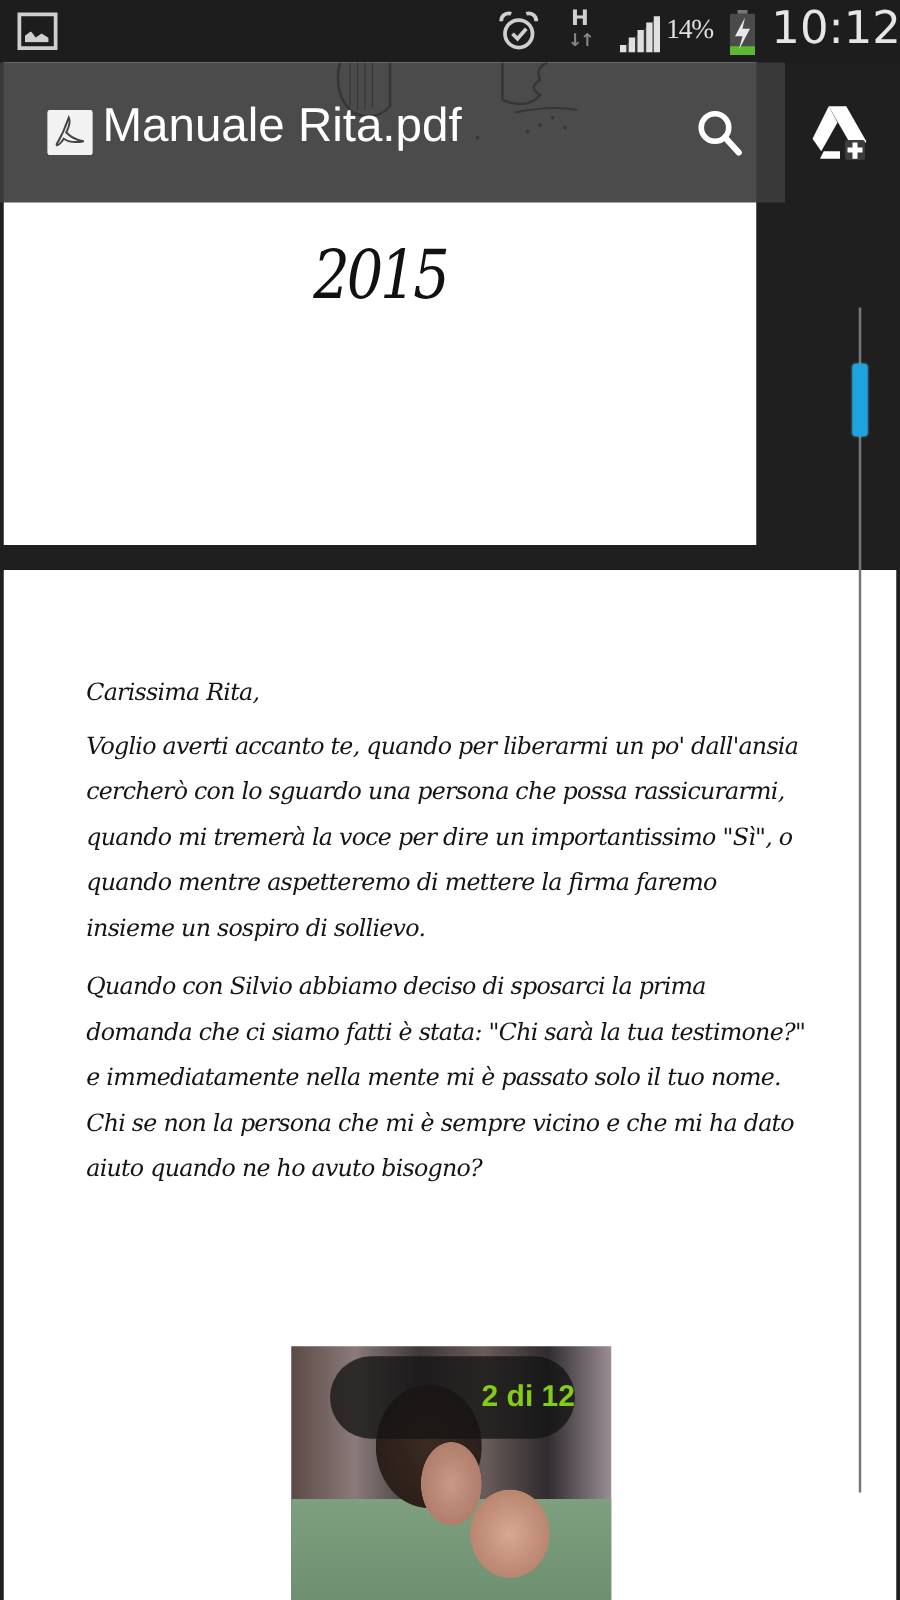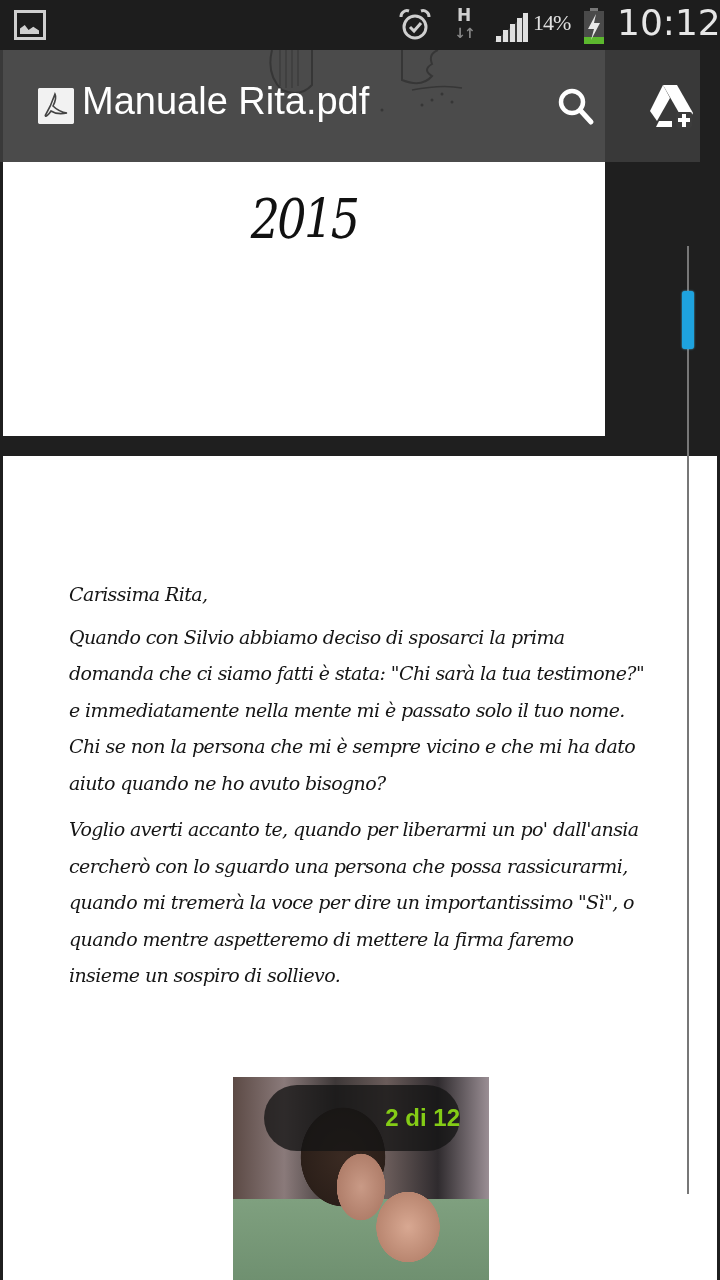--- a/index.html
+++ b/index.html
@@ -17,36 +17,36 @@
   .status-bar .clock { position: absolute; left: 617px; top: 2px; font-size: 36px; color: #e6e6e6; letter-spacing: 0px; }
 
   .viewer { position: absolute; left: 0; top: 50px; width: 720px; height: 1230px; background: #1f1f1f; }
 
   .page1 { position: absolute; left: 3px; top: 0px; width: 602px; height: 386px; background: #ffffff; }
   .page1 .year { position: absolute; left: 0; right: 0; top: 138px; text-align: center; font-family: "DejaVu Serif", serif; font-style: italic; font-size: 54px; color: #111; letter-spacing: -3px; transform: scaleX(0.85); }
 
   .page2 { position: absolute; left: 3px; top: 406px; width: 714px; height: 824px; background: #ffffff; }
   .letter { position: absolute; left: 66px; top: 80px; width: 580px; font-family: "DejaVu Serif", serif; font-style: italic; color: #151515; font-size: 19px; letter-spacing: -0.6px; }
   .letter p { line-height: 36.5px; margin-bottom: 10px; }
-  .letter p.salutation { margin-bottom: 6px; margin-top: 40px; }
+  .letter p.salutation { margin-bottom: 6px; }
 
   .photo { position: absolute; left: 230px; top: 621px; width: 256px; height: 204px; overflow: hidden;
     background:
       radial-gradient(ellipse 40px 55px at 128px 110px, #c99a86 0%, #b07e6a 60%, transparent 61%),
       radial-gradient(ellipse 60px 70px at 110px 80px, #3a2a22 0%, #2b1f19 70%, transparent 71%),
       radial-gradient(ellipse 45px 50px at 175px 150px, #d8a892 0%, #b98670 70%, transparent 71%),
       linear-gradient(180deg, transparent 60%, #7fa07f 60%, #6f9070 100%),
       linear-gradient(90deg, #5c4a45 0%, #8a7a7a 20%, #3e3838 40%, #6a5c5a 60%, #2f2b2e 80%, #9a8e94 100%);
   }
   .page-pill { position: absolute; left: 264px; top: 1085px; width: 196px; height: 66px; border-radius: 33px; background: rgba(20,20,20,0.78); color: #84cc16; font-family: "Liberation Sans", sans-serif; font-weight: bold; font-size: 24px; text-align: right; line-height: 66px; }
 
   .scroll-track { position: absolute; left: 687px; top: 246px; width: 2px; height: 948px; background: #777; }
   .scroll-thumb { position: absolute; left: 682px; top: 291px; width: 12px; height: 58px; border-radius: 3px; background: #1ea3df; box-shadow: 0 0 2px #4cc4f4; }
 
-  .action-bar { position: absolute; left: 0; top: 50px; width: 700px; height: 112px; background: rgba(60,60,60,0.92); }
+  .action-bar { position: absolute; left: 0; top: 50px; width: 628px; height: 112px; background: rgba(60,60,60,0.92); }
   .action-bar .sketch { position: absolute; left: 262px; top: 0; width: 220px; height: 70px; opacity: 0.5; }
   .action-bar .pdf-icon { position: absolute; left: 38px; top: 38px; width: 36px; height: 36px; background: #f2f2f2; border-radius: 2px; }
   .action-bar .title { position: absolute; left: 82px; top: 30px; font-family: "Liberation Sans", sans-serif; font-size: 38px; color: #ffffff; letter-spacing: 0px; }
   .action-bar .search-btn { position: absolute; left: 552px; top: 32px; width: 48px; height: 48px; }
   .action-bar .drive-btn { position: absolute; left: 646px; top: 32px; width: 50px; height: 48px; }
 </style>
 </head>
 <body>
 
 <div class="status-bar">
@@ -86,22 +86,22 @@
 </div>
 
 <div class="viewer">
   <div class="page1">
     <div class="year">2015</div>
   </div>
 
   <div class="page2">
     <div class="letter">
       <p class="salutation">Carissima Rita,</p>
+      <p>Voglio averti accanto te, quando per liberarmi un po' dall'ansia cercherò con lo sguardo una persona che possa rassicurarmi, quando mi tremerà la voce per dire un importantissimo "Sì", o quando mentre aspetteremo di mettere la firma faremo insieme un sospiro di sollievo.</p>
       <p>Quando con Silvio abbiamo deciso di sposarci la prima domanda che ci siamo fatti è stata: "Chi sarà la tua testimone?" e immediatamente nella mente mi è passato solo il tuo nome. Chi se non la persona che mi è sempre vicino e che mi ha dato aiuto quando ne ho avuto bisogno?</p>
-      <p>Voglio averti accanto te, quando per liberarmi un po' dall'ansia cercherò con lo sguardo una persona che possa rassicurarmi, quando mi tremerà la voce per dire un importantissimo "Sì", o quando mentre aspetteremo di mettere la firma faremo insieme un sospiro di sollievo.</p>
     </div>
     <div class="photo"></div>
   </div>
 </div>
 
 <div class="page-pill">2 di 12</div>
 
 <div class="scroll-track"></div>
 <div class="scroll-thumb"></div>
 

